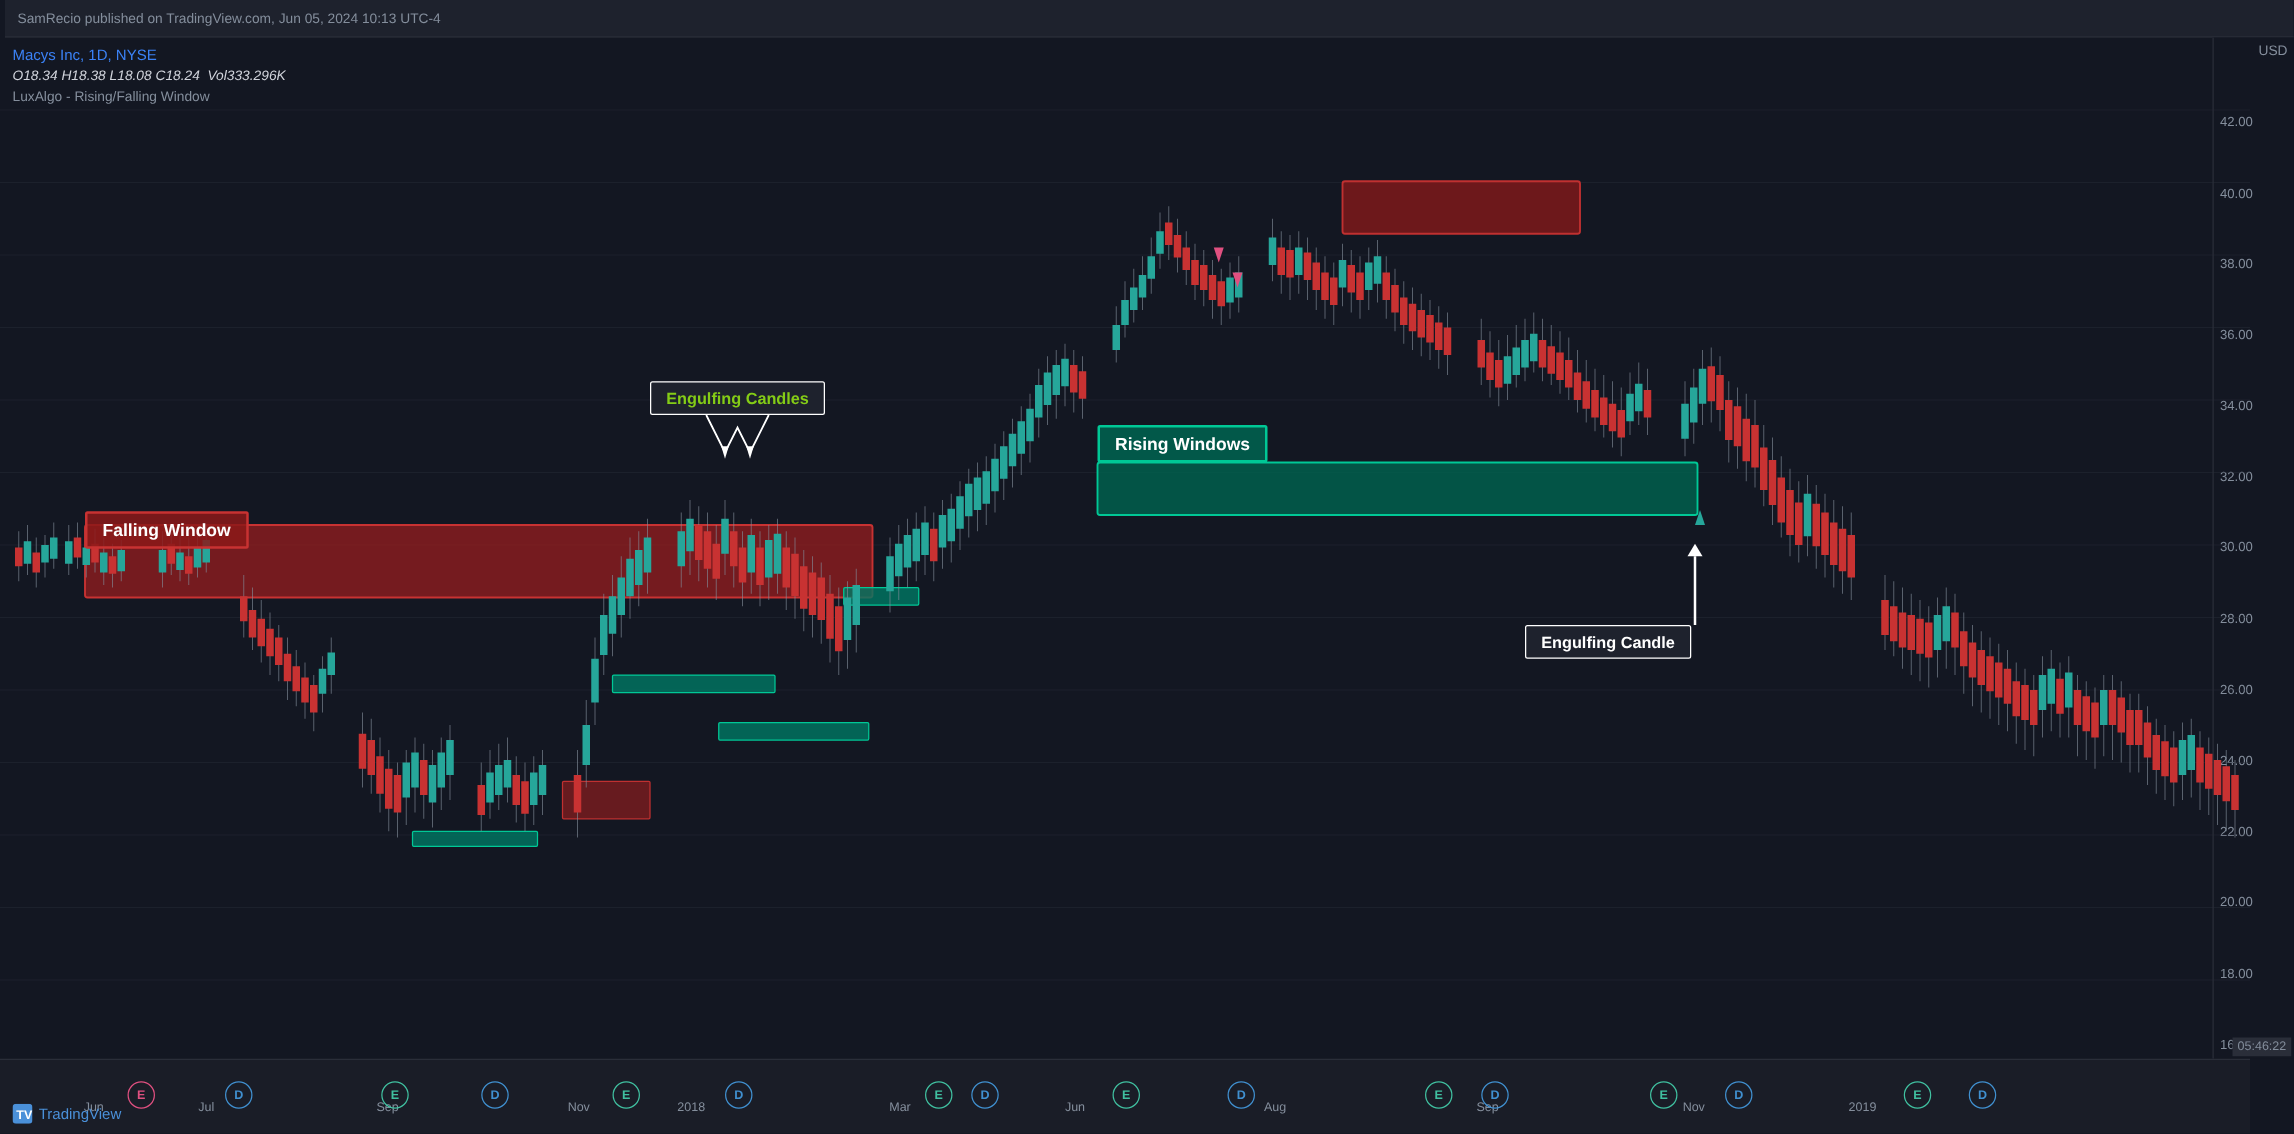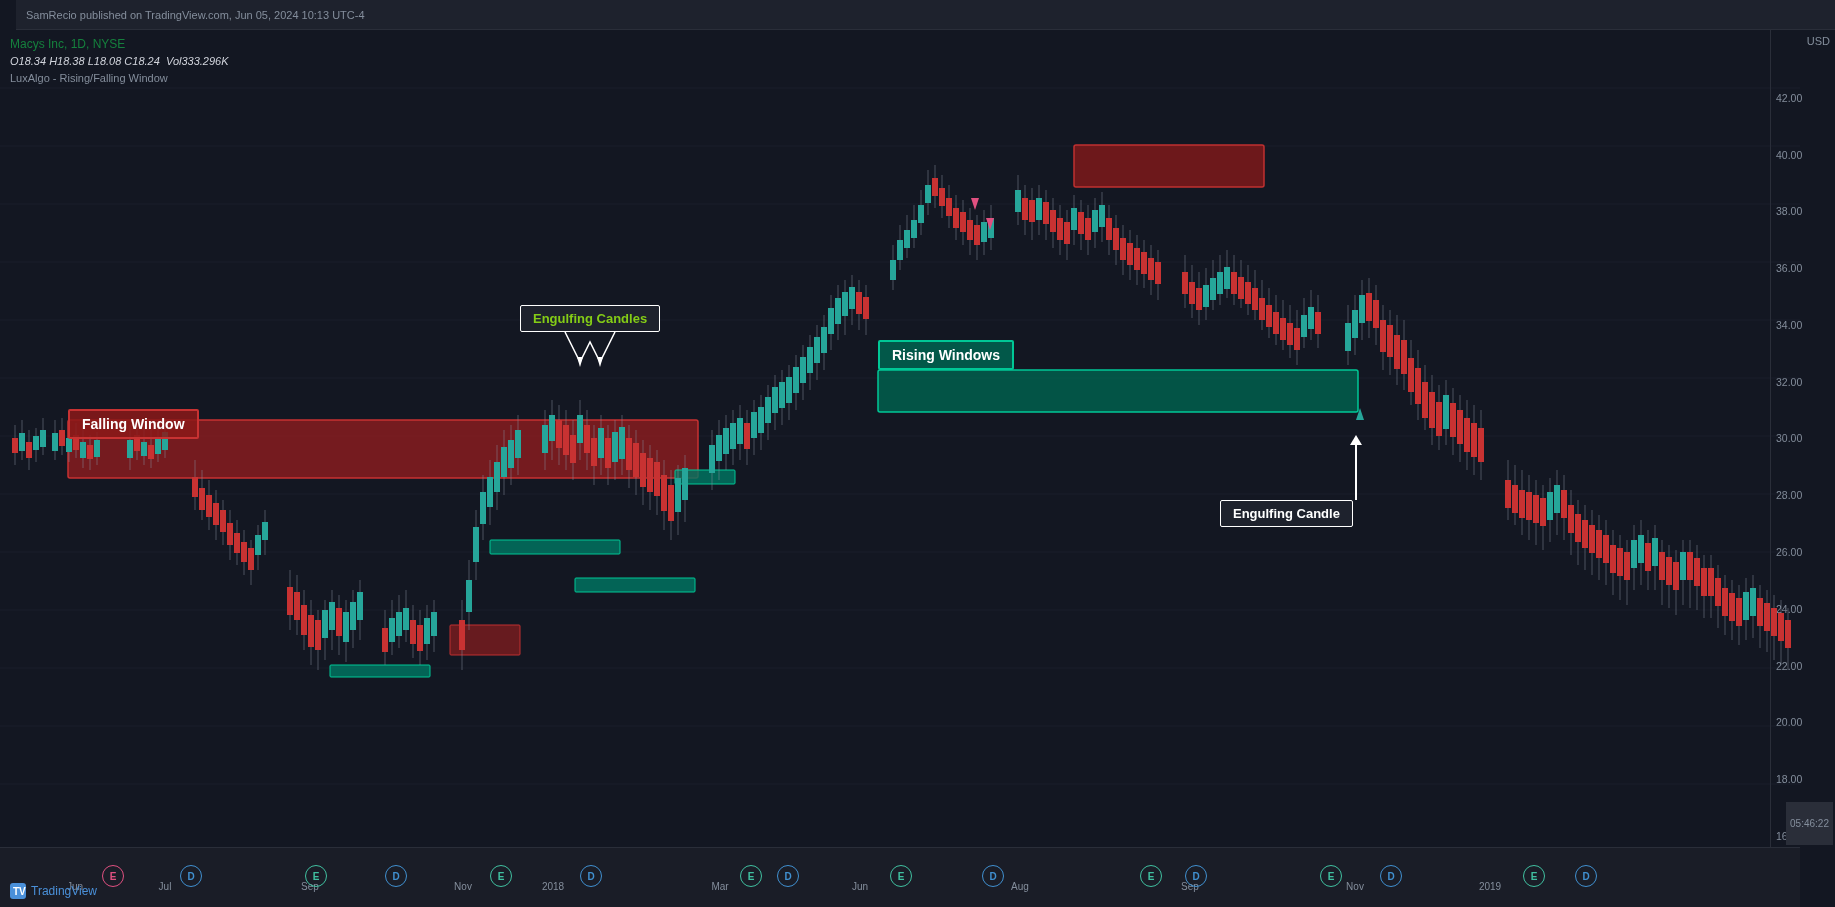--- a/index.html
+++ b/index.html
@@ -9,21 +9,21 @@
       background: #131722;
       font-family: 'Trebuchet MS', Arial, sans-serif;
       color: #d1d4dc;
       overflow: hidden;
       position: relative;
     }
 
     
     #header {
       position: absolute;
-      top: 0; left: 16px; right: 0;
+      top: 0; left: 4px; right: 0;
       height: 30px;
       background: #1e222d;
       border-bottom: 1px solid #2a2e39;
       display: flex;
       align-items: center;
       padding: 0 10px;
       font-size: 11px;
       color: #848e9c;
     }
 
@@ -67,21 +67,21 @@
 
     
     #stock-info {
       position: absolute;
       top: 35px;
       left: 10px;
       font-size: 11px;
       color: #848e9c;
       line-height: 1.5;
     }
-    #stock-info .stock-name { color: #15803d; font-size: 12px; }
+    #stock-info .stock-name { color: #3b82f6; font-size: 12px; }
     #stock-info .ohlc { color: #d1d4dc; font-style: italic; }
     #stock-info .indicator { color: #848e9c; }
 
     
     #chart-svg {
       position: absolute;
       top: 0; left: 0;
       width: 1800px;
       height: 100%;
     }
@@ -127,21 +127,21 @@
     }
 
     
     #time-display {
       position: absolute;
       bottom: 62px;
       right: 2px;
       background: #2a2e39;
       color: #848e9c;
       font-size: 10px;
-      padding: 16px 4px;
+      padding: 2px 4px;
     }
 
     .price-label {
       text-align: left;
       font-size: 10.5px;
       color: #848e9c;
     }
 
     .time-label {
       position: absolute;

